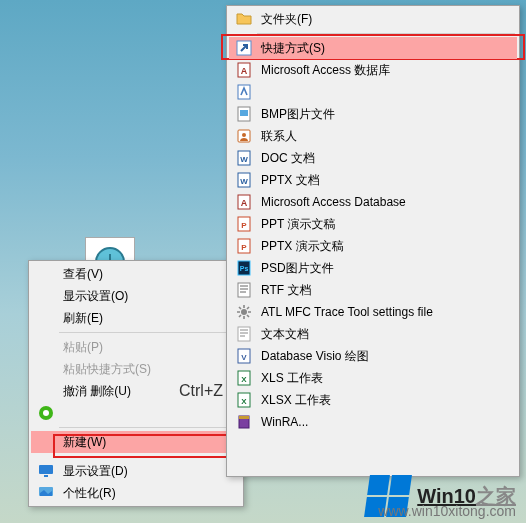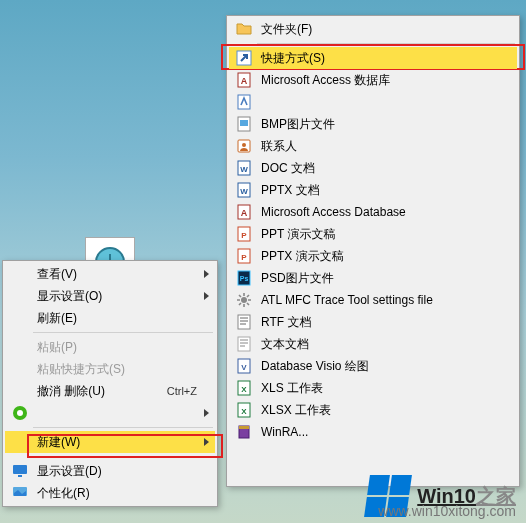--- a/index.html
+++ b/index.html
@@ -15,40 +15,40 @@
   background: #fff; border: 1px solid #aaa;
   display: flex; align-items: center; justify-content: center;
 }
 .desktop-logo svg { width: 36px; height: 36px; }
 
 .menu {
   position: absolute; background: #f0f0f0; border: 1px solid #a0a0a0;
   box-shadow: 2px 2px 6px rgba(0,0,0,.25);
   padding: 2px;
 }
-.menu.main { left: 2px; top: 260px; width: 216px; }
-.menu.sub { left: 226px; top: 15px; width: 294px; height: 472px; }
+.menu.main { left: 28px; top: 260px; width: 216px; }
+.menu.sub { left: 226px; top: 5px; width: 294px; height: 472px; }
 
 .menu-item {
   display: flex; align-items: center; height: 22px;
   padding: 0 4px; position: relative; cursor: default;
 }
 .menu-item .icon-slot {
   width: 22px; height: 22px; display: flex;
   align-items: center; justify-content: center; flex-shrink: 0;
 }
 .menu-item .label { flex: 1; padding-left: 6px; }
-.menu-item .shortcut { color: #333; padding-right: 14px; font-size: 11px; }
+.menu-item .shortcut { color: #333; padding-right: 14px; font-size: 16px; }
 .menu-item .arrow {
   position: absolute; right: 6px; top: 50%; transform: translateY(-50%);
   width: 0; height: 0; border-left: 5px solid #404040;
   border-top: 4px solid transparent; border-bottom: 4px solid transparent;
 }
 .menu-item.disabled .label { color: #9a9a9a; }
-.menu-item.highlighted { background: #fde047; }
+.menu-item.highlighted { background: #fca5a5; }
 .red-box { border: 2px solid #e02020; }
 .red-box.main-highlight { position:absolute; left:24px; top:173px; width:196px; height:24px; pointer-events:none; }
 .red-box.sub-highlight { position:absolute; left:-6px; top:28px; width:304px; height:26px; pointer-events:none; }
 
 .sep { height: 1px; background: #d0d0d0; margin: 3px 2px 3px 28px; }
 
 
 .watermark {
   position: absolute; right: 10px; bottom: 6px;
   display: flex; align-items: center; gap: 8px;
@@ -244,34 +244,34 @@
         <svg class="ic" viewBox="0 0 16 16">
           <rect x="2" y="1" width="12" height="14" fill="#0a2a4a" stroke="#3ac0ff"></rect>
           <text x="8" y="11" font-size="7" text-anchor="middle" fill="#3ac0ff" font-weight="bold">Ps</text>
         </svg>
       </span>
       <span class="label">PSD图片文件</span>
     </div>
     <div class="menu-item">
       <span class="icon-slot">
         <svg class="ic" viewBox="0 0 16 16">
+          <rect x="2" y="1" width="12" height="14" fill="#fff" stroke="#888"></rect>
+          <path d="M4 4h8M4 7h8M4 10h6" stroke="#666"></path>
+        </svg>
+      </span>
+      <span class="label">RTF 文档</span>
+    </div>
+    <div class="menu-item">
+      <span class="icon-slot">
+        <svg class="ic" viewBox="0 0 16 16">
           <circle cx="8" cy="8" r="3" fill="#888"></circle>
           <path d="M8 1v3M8 12v3M1 8h3M12 8h3M3 3l2 2M11 11l2 2M13 3l-2 2M5 11l-2 2" stroke="#888" stroke-width="1.6"></path>
         </svg>
       </span>
       <span class="label">ATL MFC Trace Tool settings file</span>
-    </div>
-    <div class="menu-item">
-      <span class="icon-slot">
-        <svg class="ic" viewBox="0 0 16 16">
-          <rect x="2" y="1" width="12" height="14" fill="#fff" stroke="#888"></rect>
-          <path d="M4 4h8M4 7h8M4 10h6" stroke="#666"></path>
-        </svg>
-      </span>
-      <span class="label">RTF 文档</span>
     </div>
     <div class="menu-item">
       <span class="icon-slot">
         <svg class="ic" viewBox="0 0 16 16">
           <rect x="2" y="1" width="12" height="14" fill="#fff" stroke="#aaa"></rect>
           <path d="M4 4h8M4 7h8M4 10h5" stroke="#888"></path>
         </svg>
       </span>
       <span class="label">文本文档</span>
     </div>

